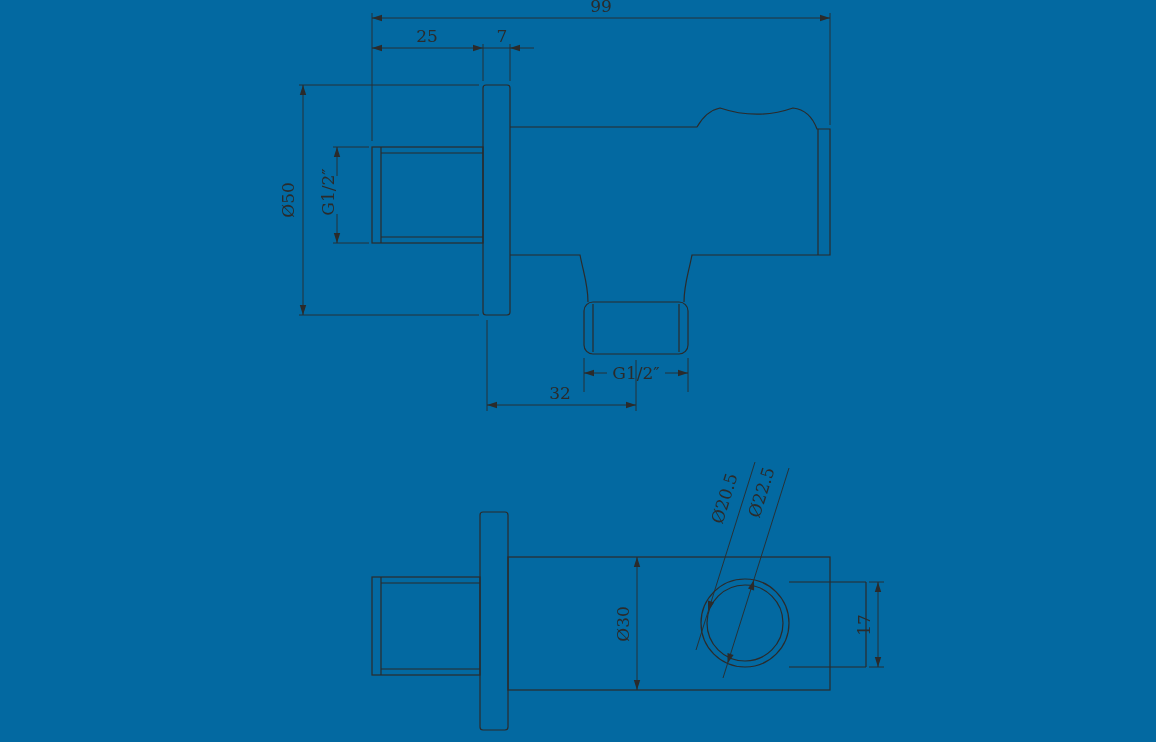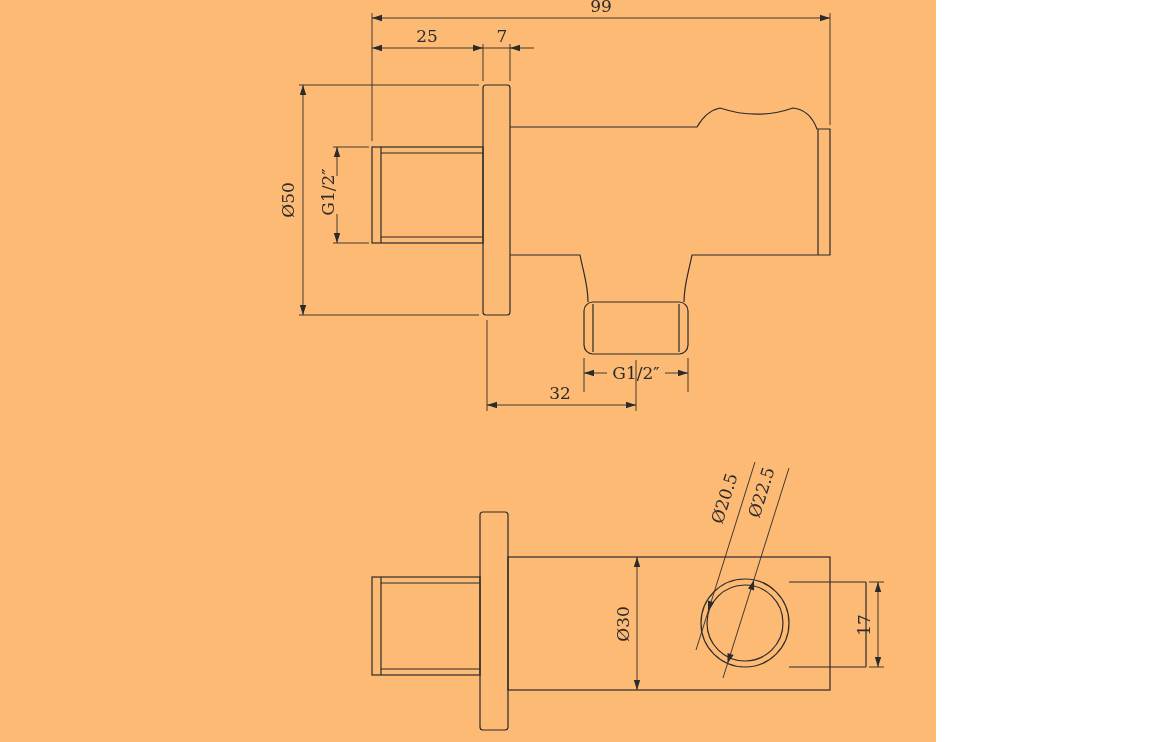--- a/index.html
+++ b/index.html
@@ -1,16 +1,16 @@
 <!DOCTYPE html>
 <html><head>
 <meta charset="utf-8">
 <style>
   html,body{margin:0;padding:0;background:#ffffff;}
-  .canvas{position:relative;width:936px;height:742px;background:#fdba74;overflow:hidden;}
+  .canvas{position:relative;width:1156px;height:742px;background:#0369a1;overflow:hidden;}
   svg{display:block;}
   svg text{
     font-family:"DejaVu Serif","Liberation Serif",serif;
     font-size:17px;
     fill:#2b2b2b;
   }
   .o{fill:none;stroke:#2b2b2b;stroke-width:1.2;}
   .d{fill:none;stroke:#2b2b2b;stroke-width:0.9;}
   .a{fill:#2b2b2b;stroke:none;}
 </style>

